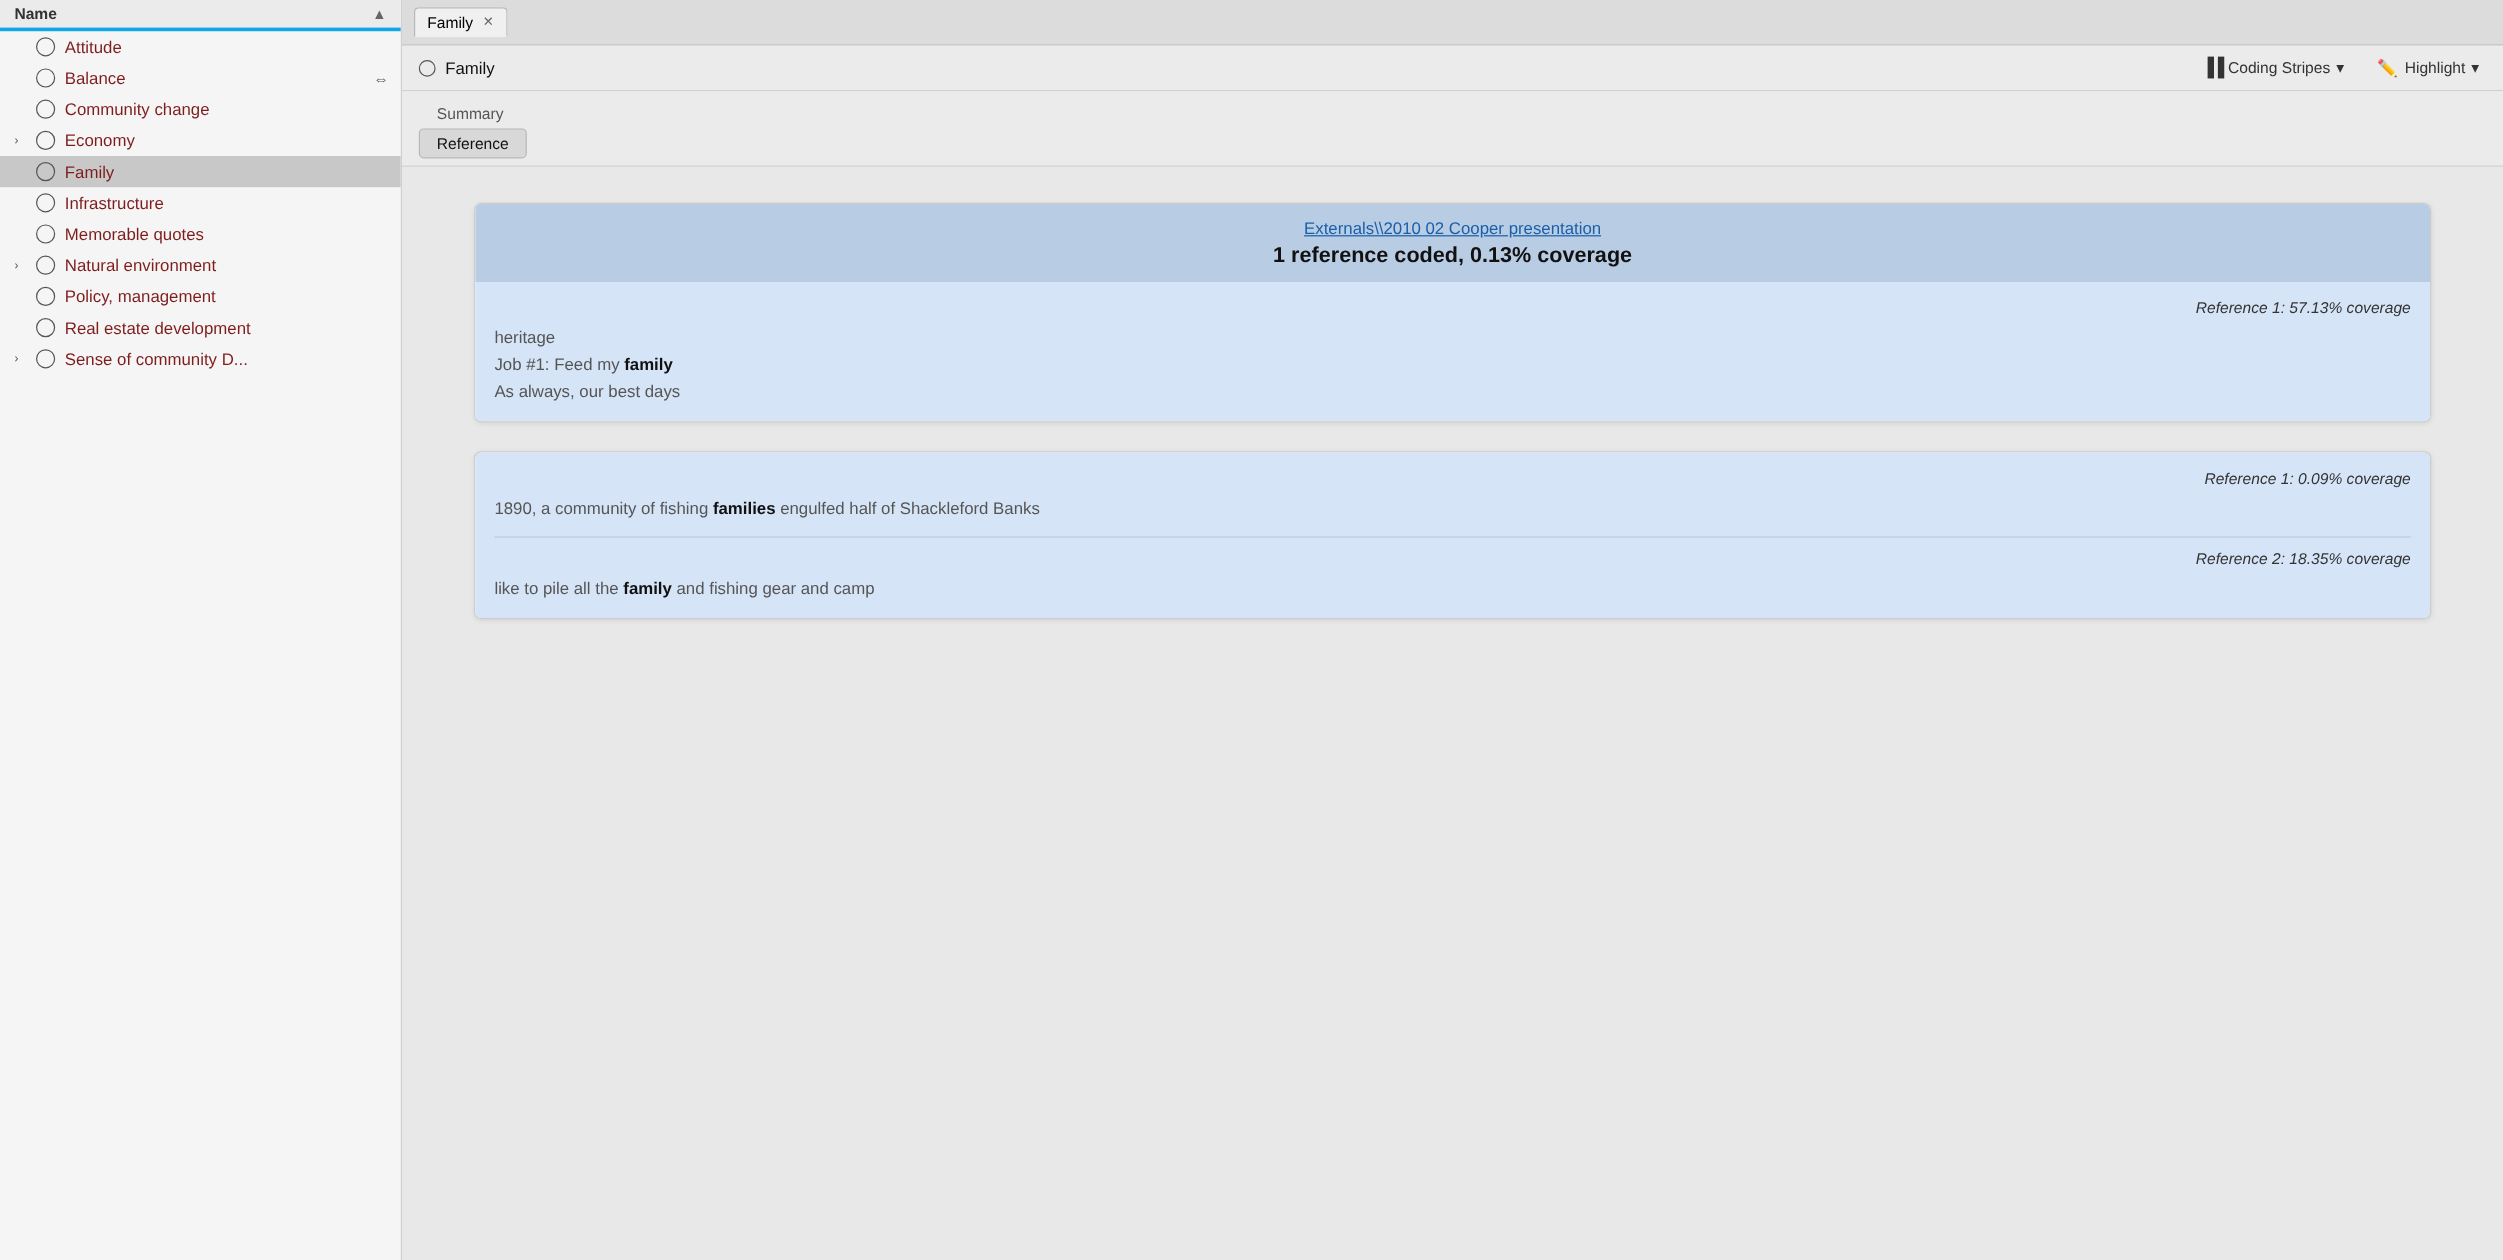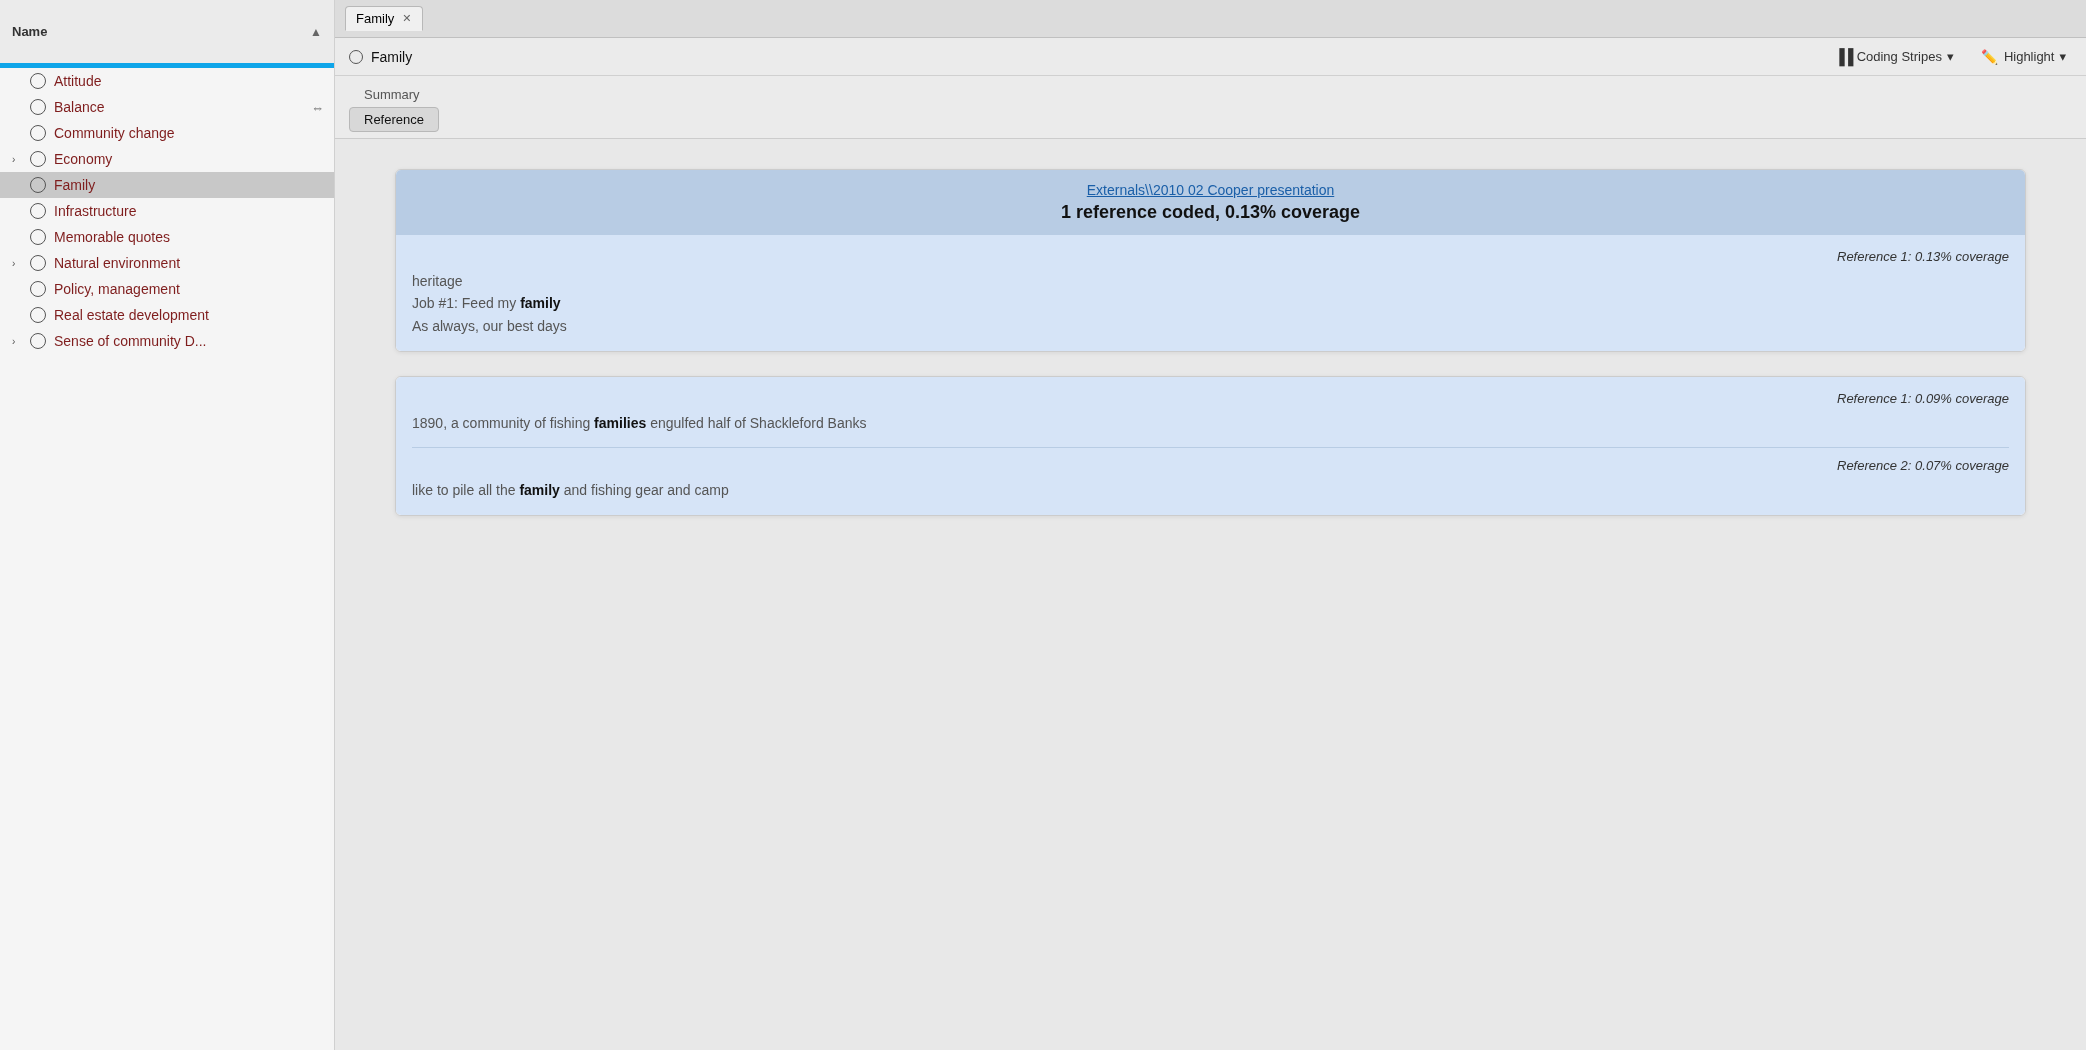--- a/index.html
+++ b/index.html
@@ -19,22 +19,22 @@
       background: #f5f5f5;
       border-right: 1px solid #d0d0d0;
       display: flex;
       flex-direction: column;
       overflow-y: auto;
     }
     .sidebar-header {
       display: flex;
       align-items: center;
       justify-content: space-between;
-      padding: 24px 12px;
-      border-bottom: 5px solid #0ea5e9;
+      padding: 4px 12px;
+      border-bottom: 3px solid #0ea5e9;
       background: #ebebeb;
     }
     .sidebar-header-title {
       font-size: 13px;
       font-weight: 600;
       color: #333;
     }
     .sidebar-header-icon {
       font-size: 12px;
       color: #666;
@@ -347,36 +347,36 @@
 
   <div class="content-body">
     <div id="reference-cards">
         <div class="ref-card">
           <div class="ref-card-header">
             <div class="file-link">Externals\\2010 02 Cooper presentation</div>
             <div class="coverage-info">1 reference coded, 0.13% coverage</div>
           </div>
           <div class="ref-card-body">
             <div class="ref-item">
-              <div class="ref-item-meta">Reference 1: 0.13% coverage</div>
+              <div class="ref-item-meta">Reference 1: 57.13% coverage</div>
               <p class="ref-item-text">heritage</p>
               <p class="ref-item-text">Job #1: Feed my <span class="bold-word">family</span></p>
               <p class="ref-item-text">As always, our best days</p>
             </div>
           </div>
         </div>
         <div class="ref-card">
           <div class="ref-card-body">
             <div class="ref-item">
               <div class="ref-item-meta">Reference 1: 0.09% coverage</div>
               <p class="ref-item-text">1890, a community of fishing <span class="bold-word">families</span> engulfed half of Shackleford Banks</p>
             </div>
             <hr class="ref-item-divider">
             <div class="ref-item">
-              <div class="ref-item-meta">Reference 2: 0.07% coverage</div>
+              <div class="ref-item-meta">Reference 2: 18.35% coverage</div>
               <p class="ref-item-text">like to pile all the <span class="bold-word">family</span> and fishing gear and camp</p>
             </div>
           </div>
         </div>
       </div>
   </div>
 
 </div>
 
 </body></html>

